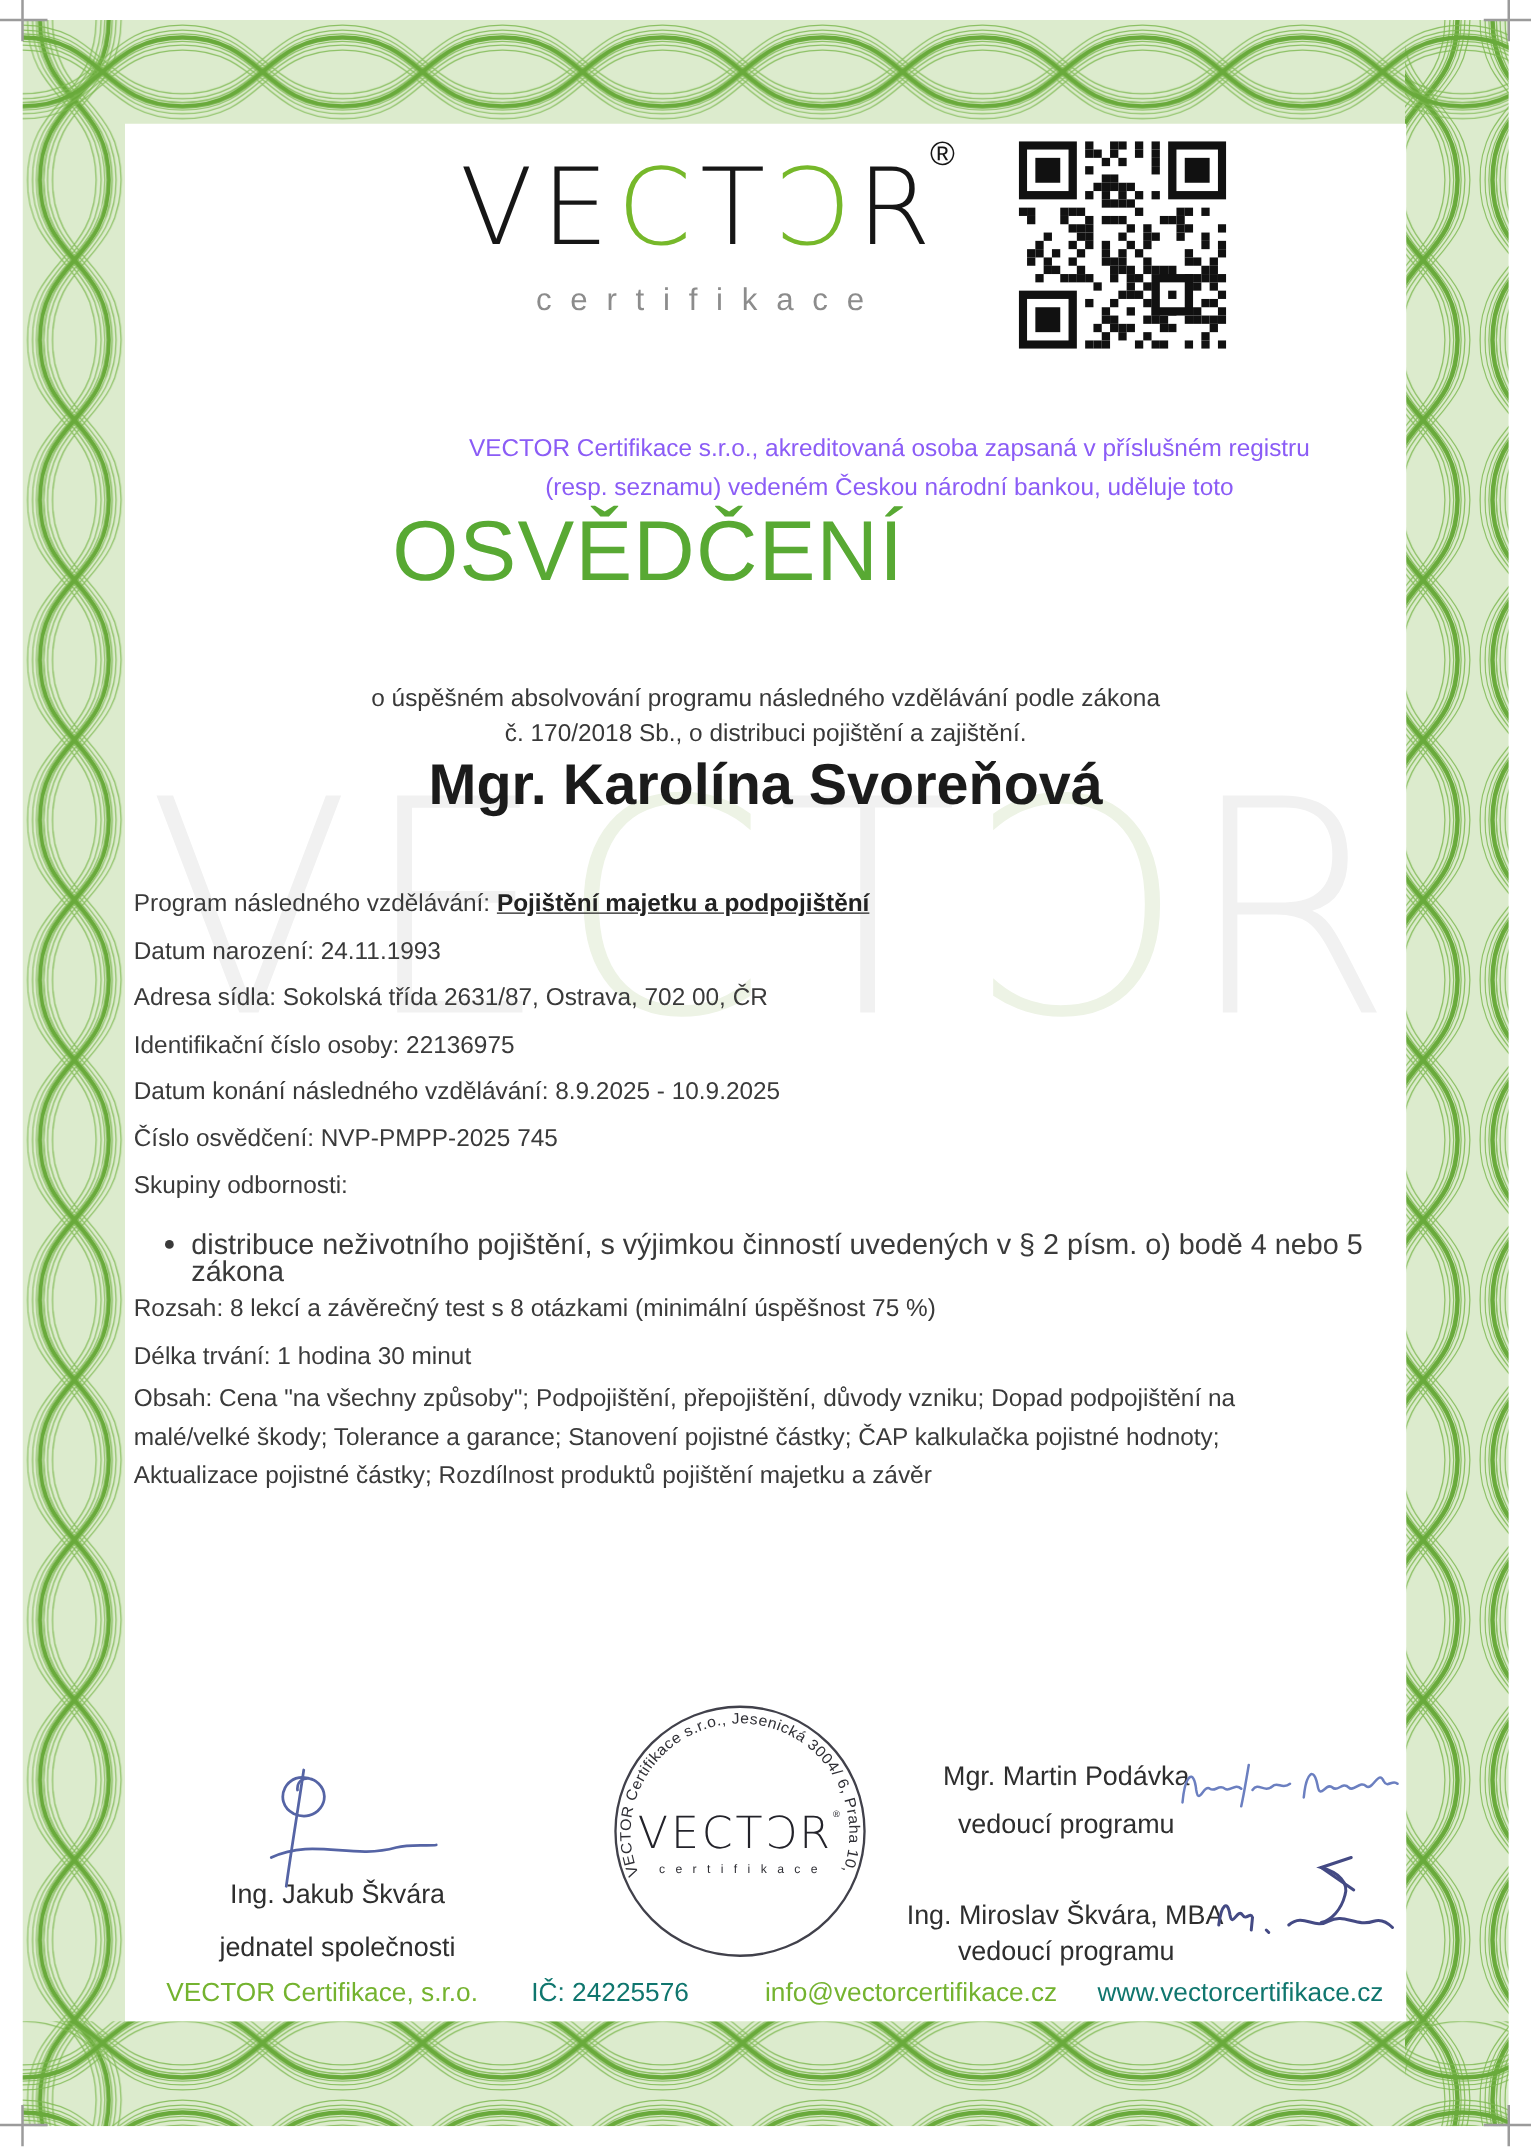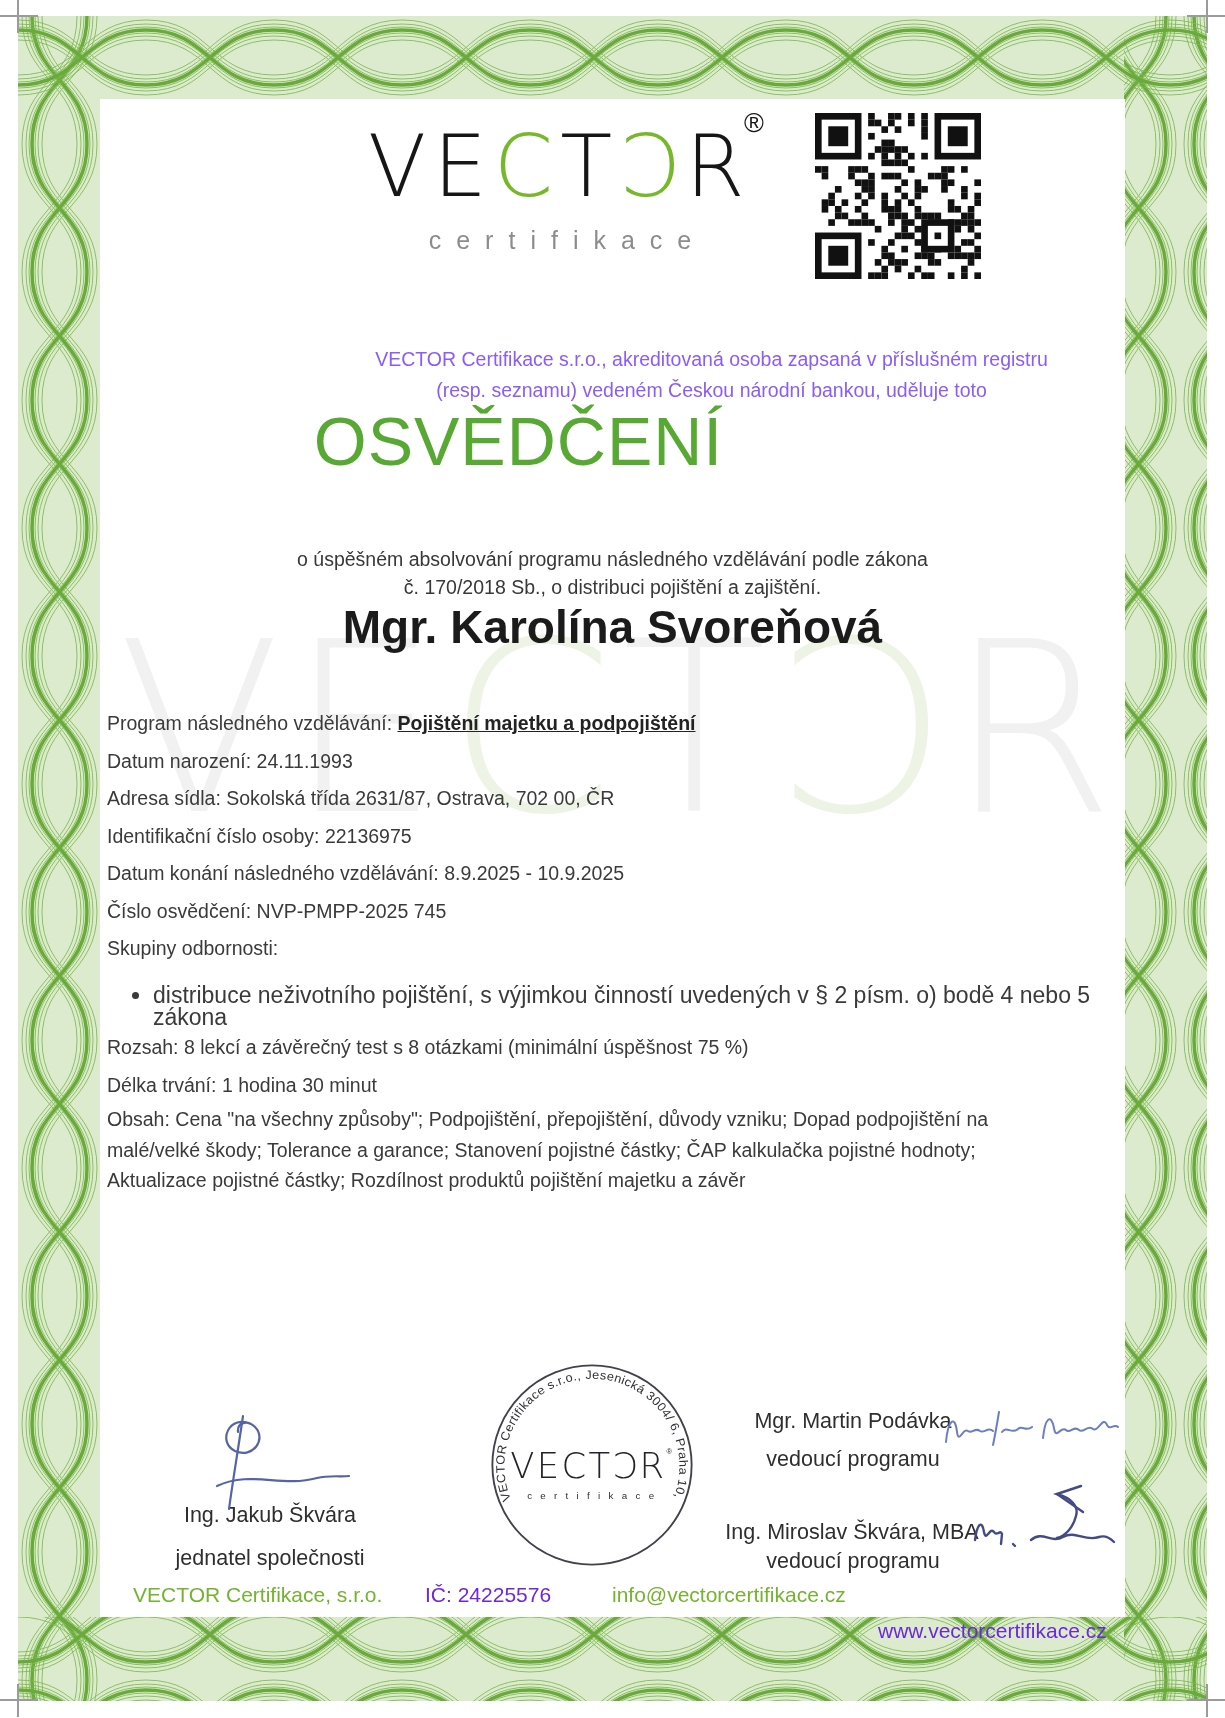--- a/index.html
+++ b/index.html
@@ -39,26 +39,26 @@
   .content-par{left:107px;top:1104px;width:960px;font-size:19.5px;line-height:30.5px;}
   
   .person{text-align:center;font-size:21.5px;color:#2e2e2e;line-height:26px;white-space:nowrap;}
   .p-name-left{left:160px;top:1502px;width:220px;}
   .p-role-left{left:160px;top:1545px;width:220px;}
   .p-name-r1{left:733px;top:1408px;width:240px;}
   .p-role-r1{left:733px;top:1446px;width:240px;}
   .p-name-r2{left:722px;top:1506px;width:260px;margin-top:13px;}
   .p-role-r2{left:733px;top:1548px;width:240px;}
   
-  .footer-item{top:1583px;font-size:21px;white-space:nowrap;color:#6d28d9;}
+  .footer-item{top:1583px;font-size:21px;white-space:nowrap;color:#0f766e;}
   .grn{color:#74b32f;}
   .f-company{left:133px;}
   .f-ic{left:425px;}
   .f-email{left:612px;}
-  .f-web{left:878px;margin-top:36px;}
+  .f-web{left:878px;}
   svg{display:block;}
 </style>
 </head>
 <body>
 
 <div class="page">
 
   <svg class="abs frame" width="1189" height="1685" aria-hidden="true">
     <defs>
       <path id="wA" d="M0,14 C64,14 64,69 128,69 C192,69 192,14 256,14"></path>

